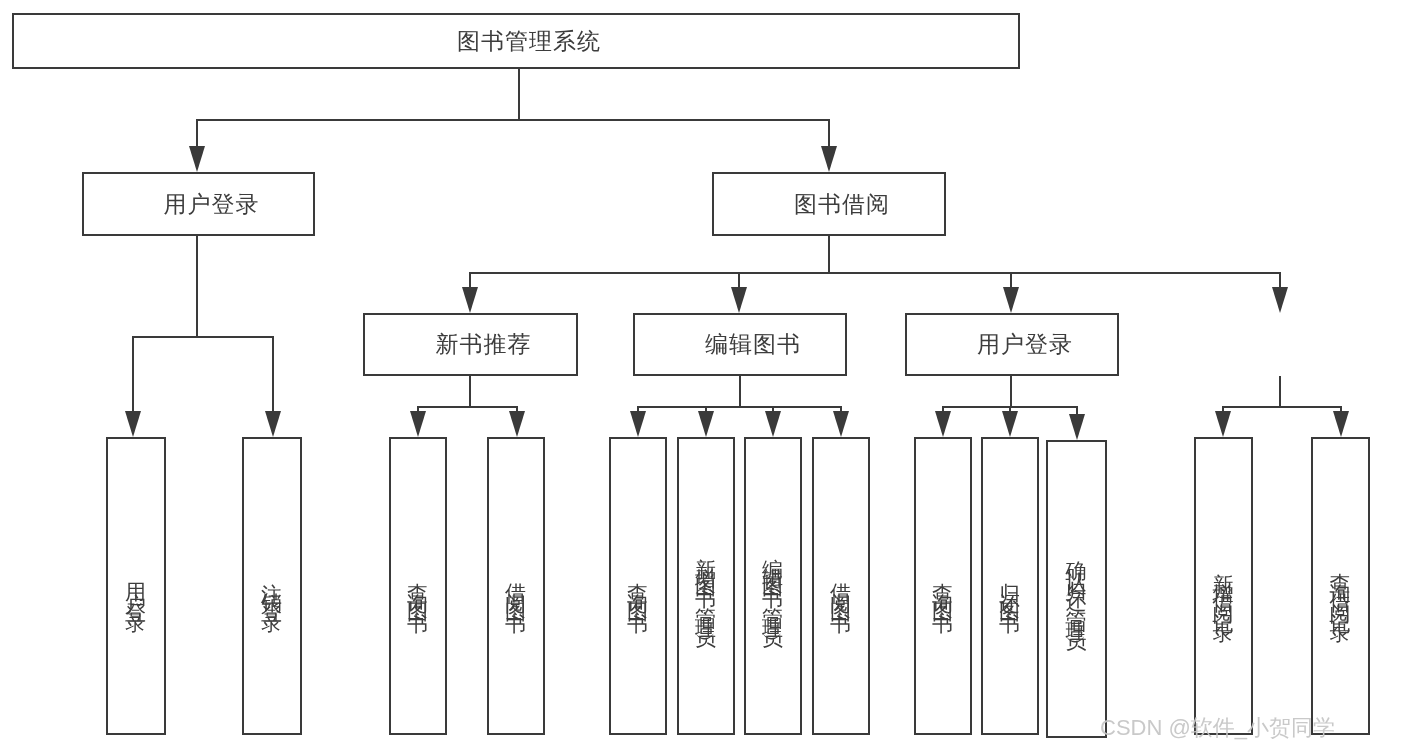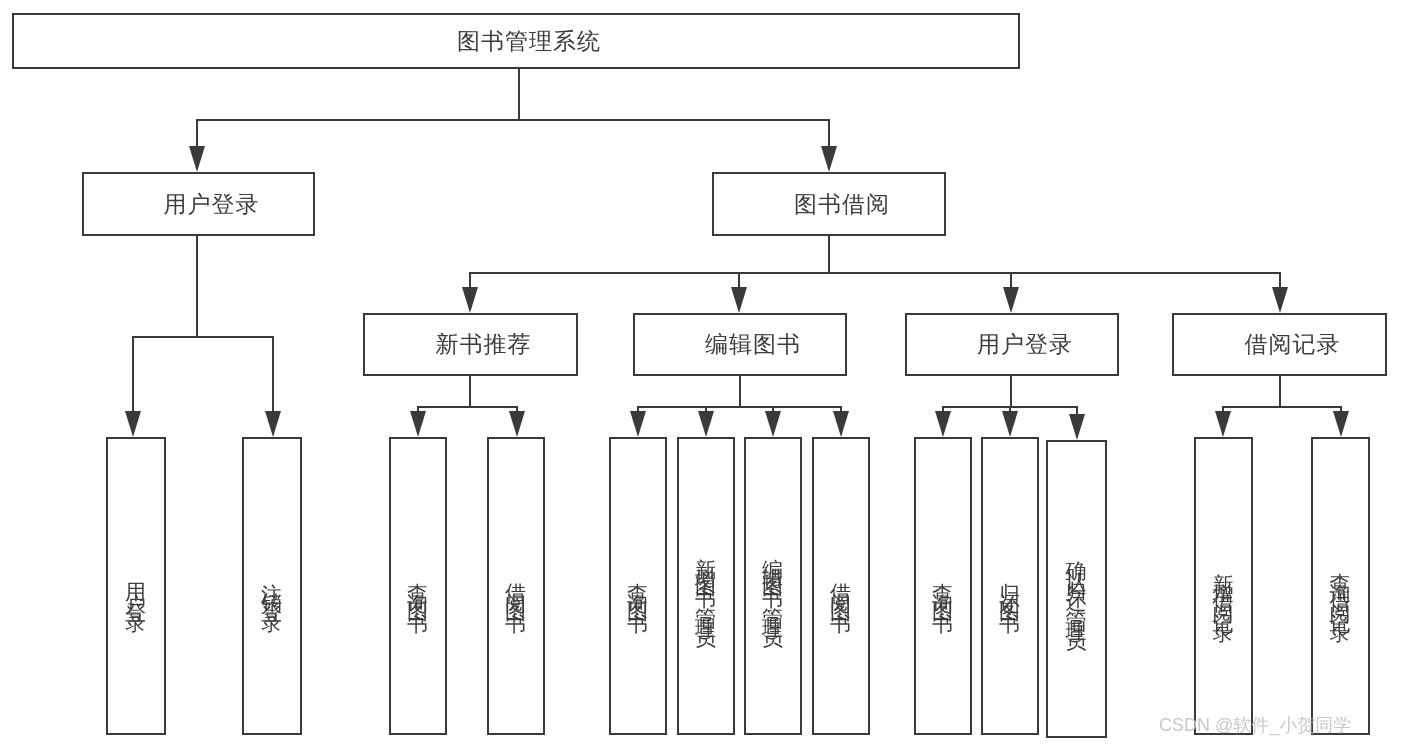--- a/index.html
+++ b/index.html
@@ -35,23 +35,23 @@
   .hline { position: absolute; height: 2px; background: #3a3a3a; }
   .arrow {
     position: absolute;
     width: 0; height: 0;
     border-left: 8px solid transparent;
     border-right: 8px solid transparent;
     border-top: 26px solid #3a3a3a;
   }
   .watermark {
     position: absolute;
-    left: 1159px;
+    left: 1100px;
     top: 713px;
-    font-size: 18px;
+    font-size: 22px;
     color: rgba(198,198,198,0.95);
     z-index: 10;
     white-space: nowrap;
   }
 </style>
 </head>
 <body>
 
 <div class="canvas">
 
@@ -72,23 +72,20 @@
   </div>
 
   <div class="node h-node" style="left:633px; top:313px; width:214px; height:63px;">
     <span>编辑图书</span>
   </div>
 
   <div class="node h-node" style="left:905px; top:313px; width:214px; height:63px;">
     <span>用户登录</span>
   </div>
 
-  <div class="node h-node" style="left:1172px; top:313px; width:215px; height:63px;">
-    <span>借阅记录</span>
-  </div>
 
   <div class="node v-node" style="left:106px; top:437px; width:60px; height:298px;">
     <span>用户登录</span>
   </div>
 
   <div class="node v-node" style="left:242px; top:437px; width:60px; height:298px;">
     <span>注销登录</span>
   </div>
 
   <div class="node v-node" style="left:389px; top:437px; width:58px; height:298px;">

